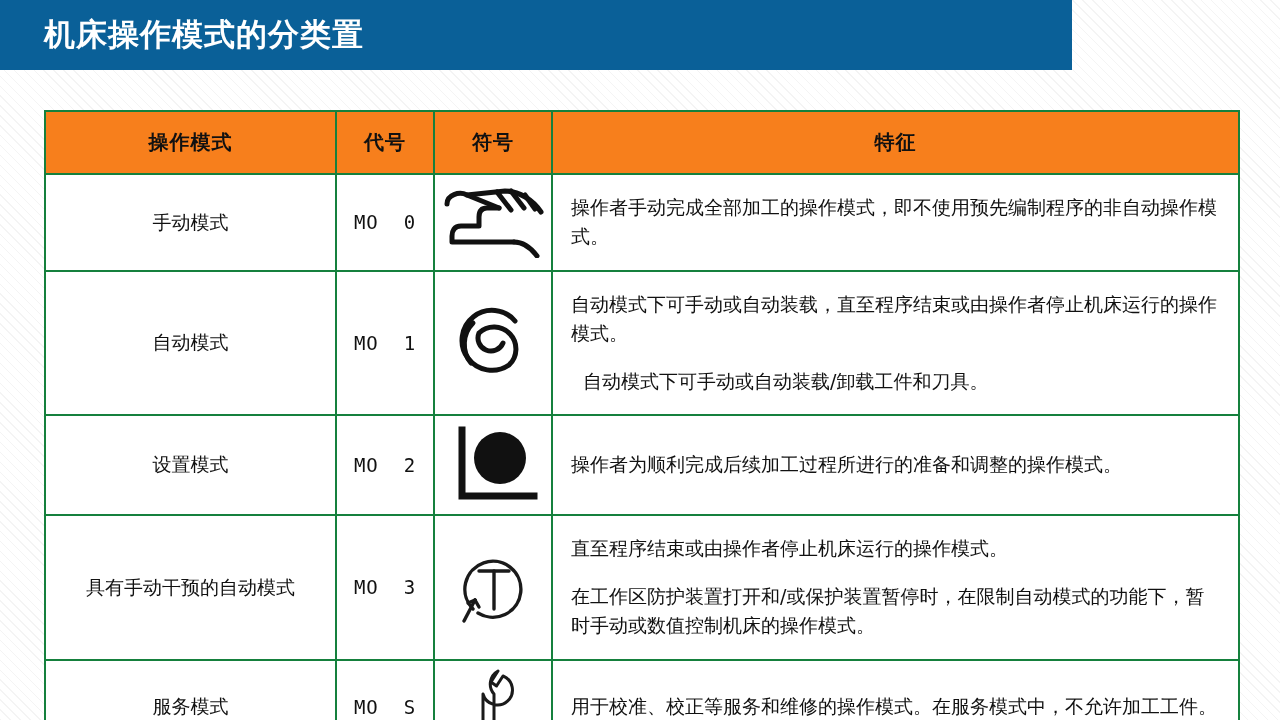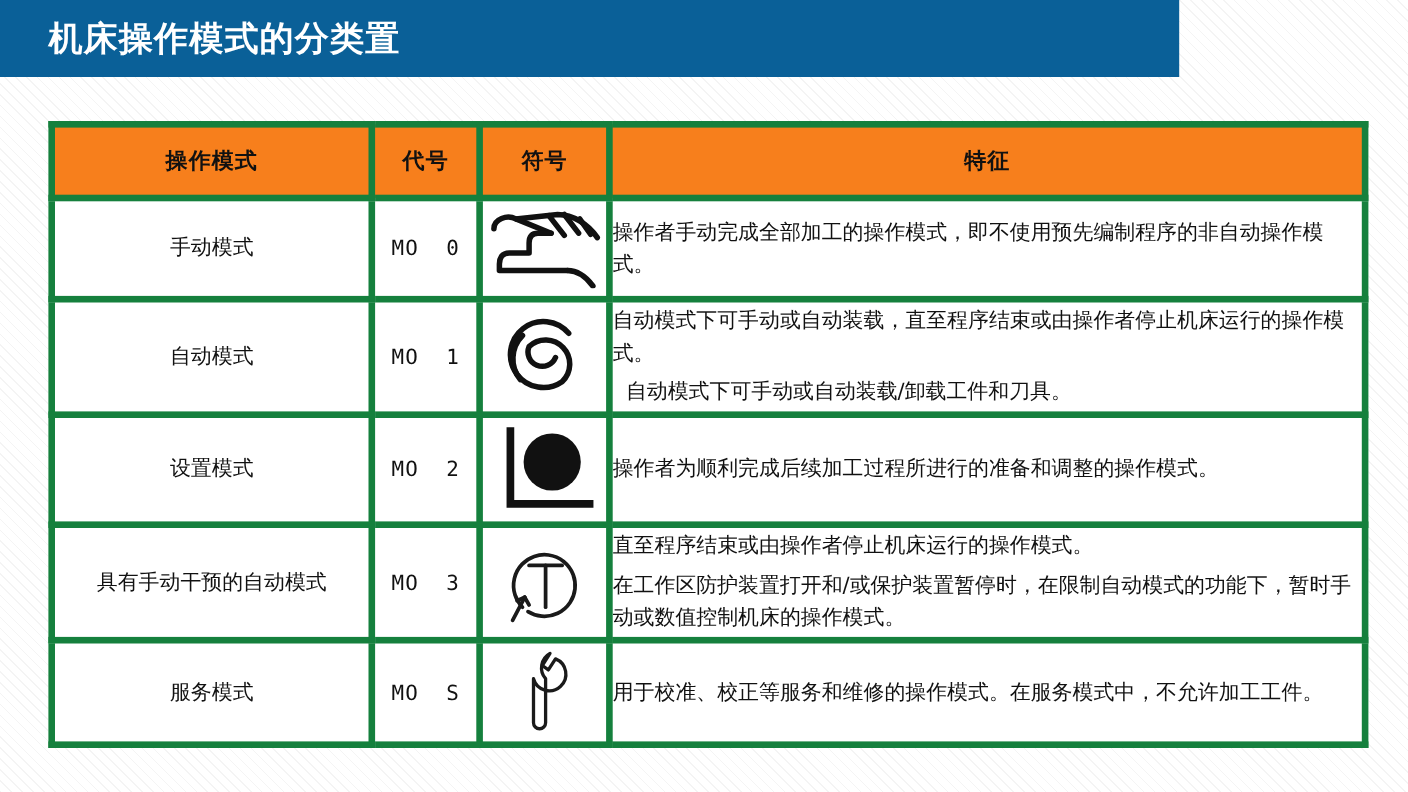--- a/index.html
+++ b/index.html
@@ -57,21 +57,21 @@
     position: absolute;
     left: 44px;
     top: 110px;
     width: 1194px;
     border-collapse: collapse;
     table-layout: fixed;
     background: #ffffff;
     border: 1px solid #e06a10;
   }
   #mode-table td, #mode-table th {
-    border: 6px solid #15803d;
+    border: 2px solid #15803d;
     padding: 0;
     vertical-align: middle;
     color: #111111;
   }
 
   
   thead th {
     background: #f77f1c;
     color: #ffffff;
     font-size: 20px;
@@ -106,21 +106,21 @@
     text-align: center;
     padding: 6px 2px;
   }
   .cell-symbol svg { display: block; margin: 0 auto; }
   .cell-feat {
     font-size: 19px;
     line-height: 1.55;
     padding: 6px 12px 6px 14px;
     text-align: left;
   }
-  .cell-feat p { margin: 0; }
+  .cell-feat p { margin: 18px; }
   .cell-feat p + p { margin-top: 6px; }
   .indent { text-indent: 12px; }
 
   
   .r1 { height: 92px; }
   .r2 { height: 105px; }
   .r3 { height: 100px; }
   .r4 { height: 105px; }
   .r5 { height: 95px; }
 </style>

